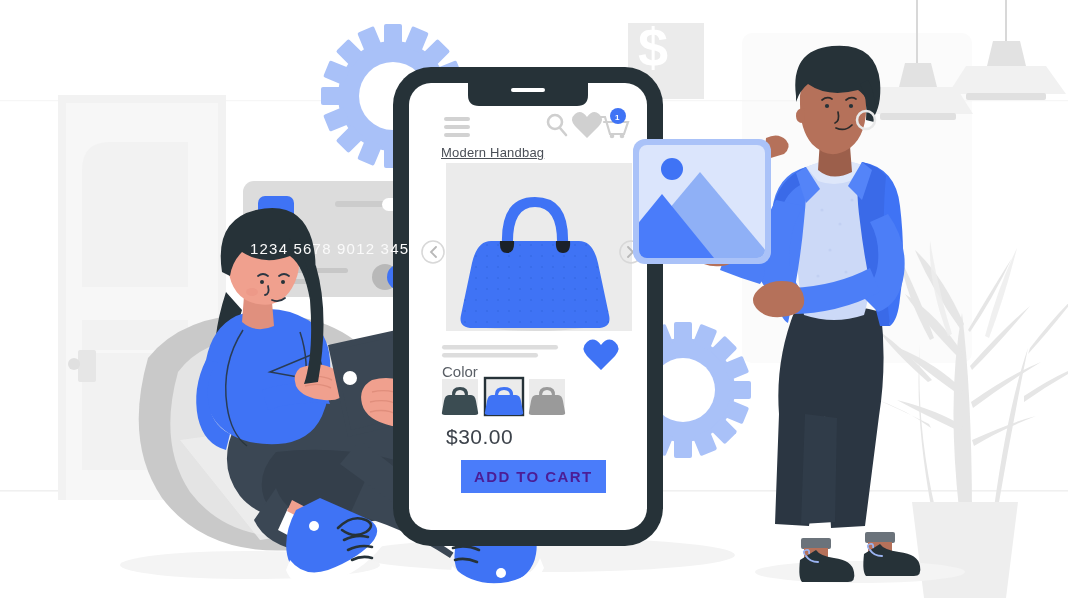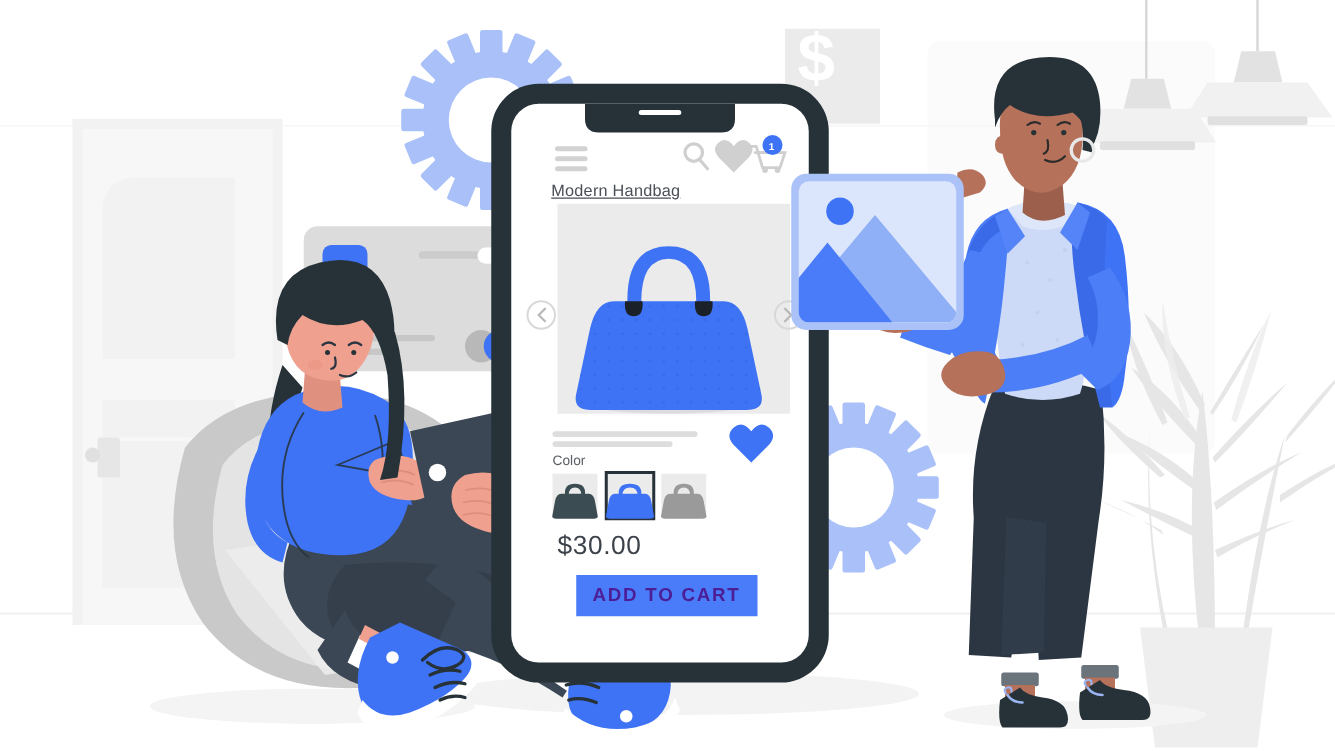--- a/index.html
+++ b/index.html
@@ -3,21 +3,21 @@
 <meta charset="utf-8">
 <style>
   html,body{margin:0;padding:0;background:#fff;}
   body{font-family:"Liberation Sans",sans-serif;}
   #stage{position:relative;width:1068px;height:601px;overflow:hidden;background:#ffffff;}
   #stage svg{position:absolute;top:0;left:0;}
   .lbl{position:absolute;white-space:nowrap;}
 
   
   #prodTitle{left:441px;top:145px;font-size:13px;color:#4a4f57;letter-spacing:.2px;text-decoration:underline;}
-  #colorLbl{left:442px;top:363px;font-size:11px;color:#5a5f66;}
+  #colorLbl{left:442px;top:363px;font-size:15px;color:#5a5f66;}
   #priceLbl{left:446px;top:425px;font-size:21px;color:#3d434b;letter-spacing:.5px;}
   #cartBtnTxt{left:474px;top:468px;font-size:15px;color:#4c1d95;font-weight:bold;letter-spacing:1.4px;}
   #cardNum{left:250px;top:240px;font-size:15px;color:#fafafa;letter-spacing:1.2px;}
   #cartBadgeTxt{left:615px;top:113px;font-size:8px;color:#fff;font-weight:bold;}
   #dollarTxt{left:638px;top:16px;font-size:54px;color:#ffffff;font-weight:bold;}
 </style>
 </head>
 <body>
 
 <div id="stage">
@@ -410,16 +410,17 @@
     </g>
   </g>
 
   </g>
 </svg>
 
 <div class="lbl" id="prodTitle">Modern Handbag</div>
 <div class="lbl" id="colorLbl">Color</div>
 <div class="lbl" id="priceLbl">$30.00</div>
 <div class="lbl" id="cartBtnTxt">ADD TO CART</div>
+<div class="lbl" id="cardNum">1234 5678 9012 345</div>
 <div class="lbl" id="cartBadgeTxt">1</div>
 <div class="lbl" id="dollarTxt">$</div>
 
 </div>
 
 </body></html>

